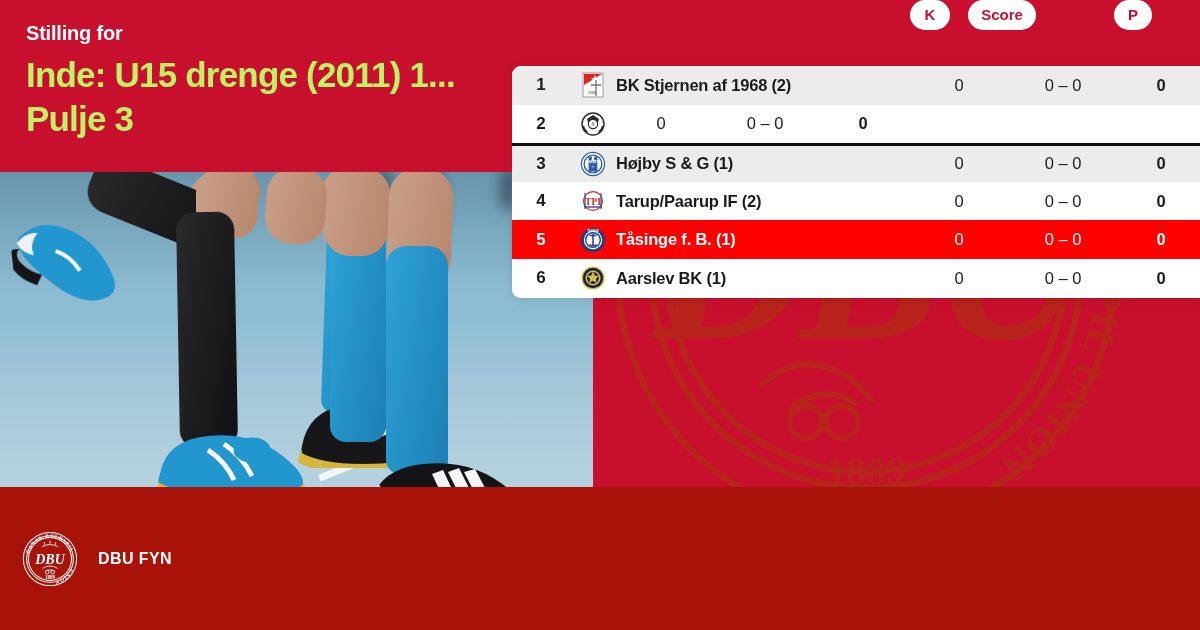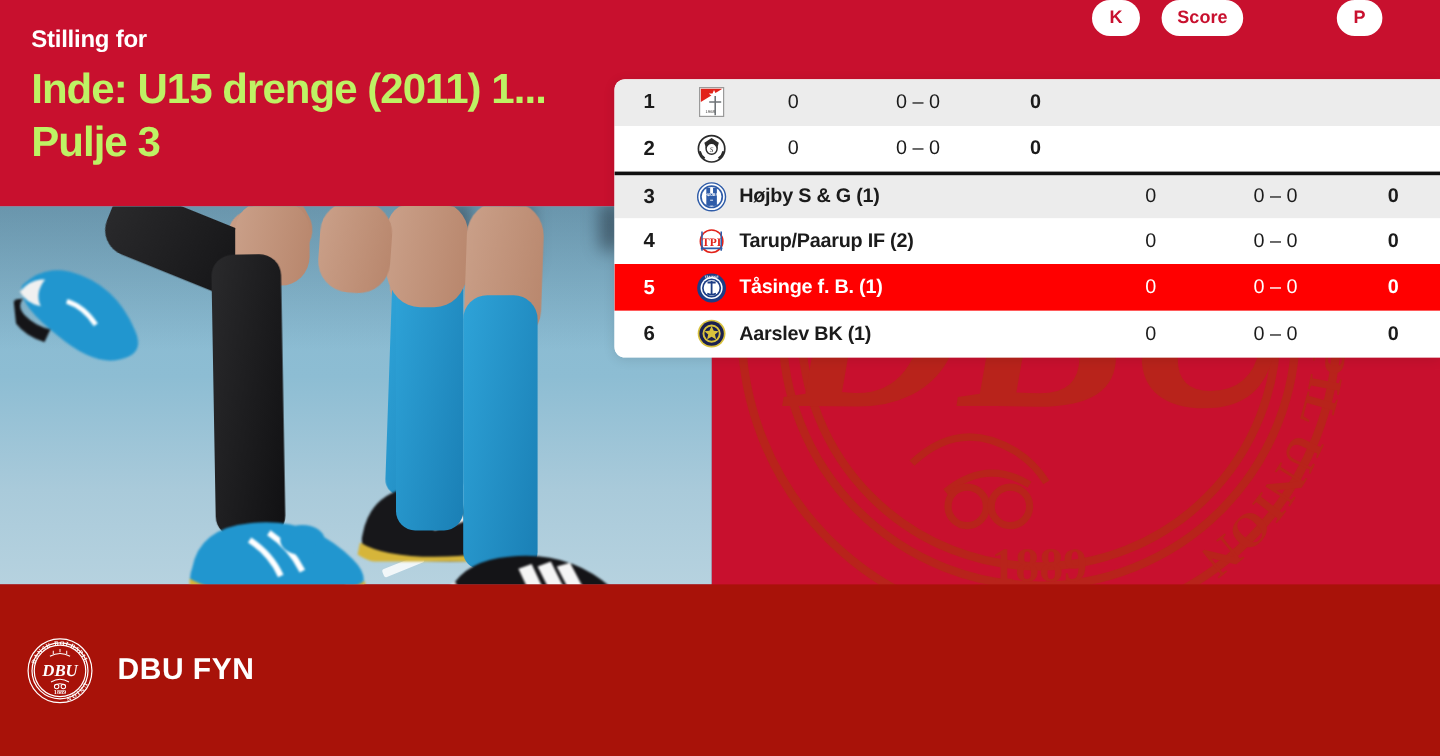--- a/index.html
+++ b/index.html
@@ -176,21 +176,21 @@
     position: absolute;
     left: 0; bottom: 0;
     width: 1200px; height: 143px;
     background: #A81209;
     display: flex;
     align-items: center;
     padding-left: 22px;
   }
   .footer .brand {
     color: #ffffff;
-    font-size: 25px;
+    font-size: 16px;
     font-weight: 700;
     letter-spacing: 0.4px;
     margin-left: 20px;
   }
   .dbu-mark { width: 56px; height: 56px; display: block; }
 </style>
 </head>
 <body>
 
 <div id="root">
@@ -321,20 +321,21 @@
       <div class="c-pos">1</div>
       <div class="c-logo">
         <svg class="logo" viewBox="0 0 26 26">
           <rect x="3" y="1" width="20" height="24" fill="#ffffff" stroke="#9a9a9a" stroke-width="1"></rect>
           <path d="M4 2 L22 2 L4 13 Z" fill="#E2231A"></path>
           <path d="M15 3 l1.4 3 h3.2 l-2.6 2 1 3 -2.9 -1.9 -2.9 1.9 1 -3 -2.6 -2 h3.2z" fill="#ffffff"></path>
           <path d="M16 8 v16 M11 13 h10" stroke="#6f7478" stroke-width="1.3"></path>
           <text x="8" y="22" font-family="Liberation Sans, sans-serif" font-size="3.4" fill="#333">1968</text>
         </svg>
       </div>
+      <div class="c-team">BK Stjernen af 1968 (2)</div>
       <div class="c-k">0</div>
       <div class="c-sc">0 – 0</div>
       <div class="c-p">0</div>
     </div>
 
     <div class="row white">
       <div class="c-pos">2</div>
       <div class="c-logo">
         <svg class="logo" viewBox="0 0 26 26">
           <circle cx="13" cy="13" r="11" fill="#ffffff" stroke="#2b2b2b" stroke-width="1.4"></circle>

